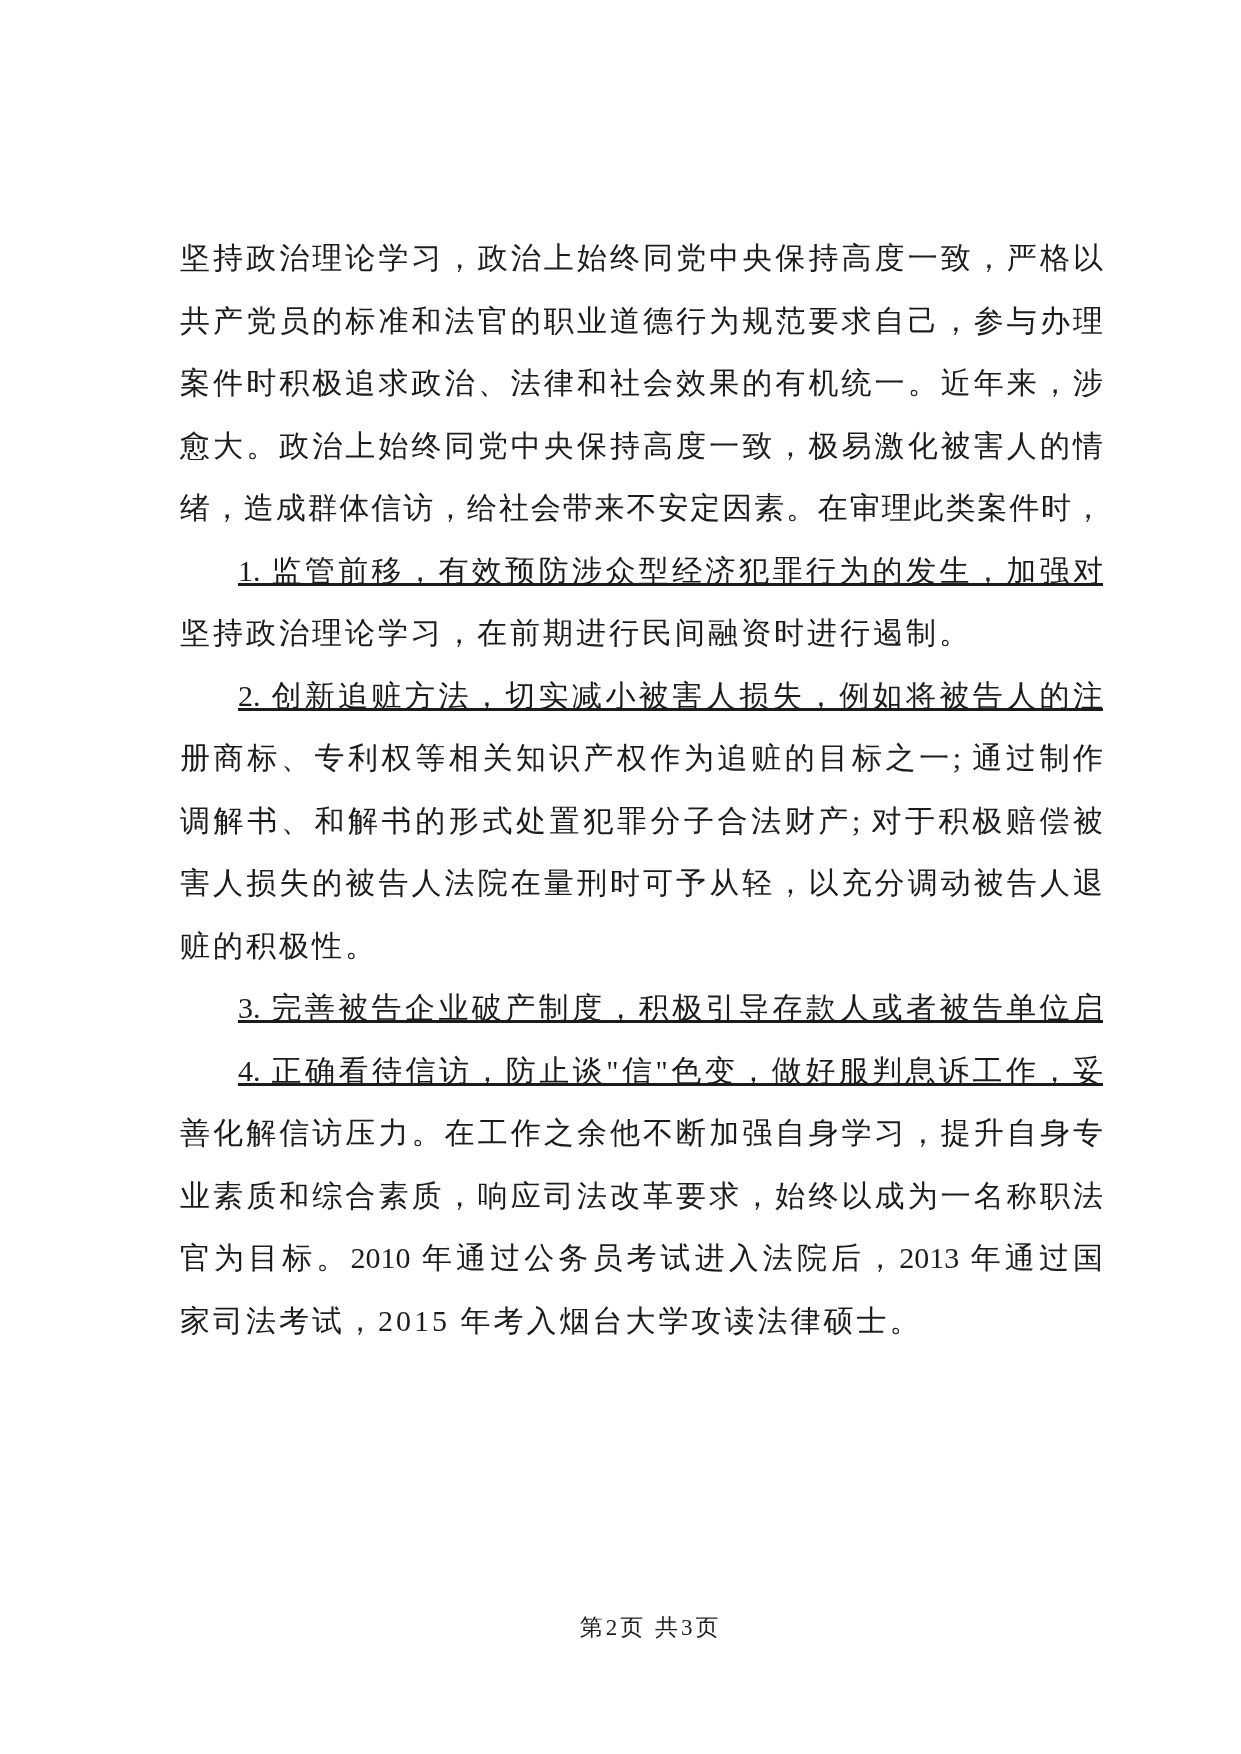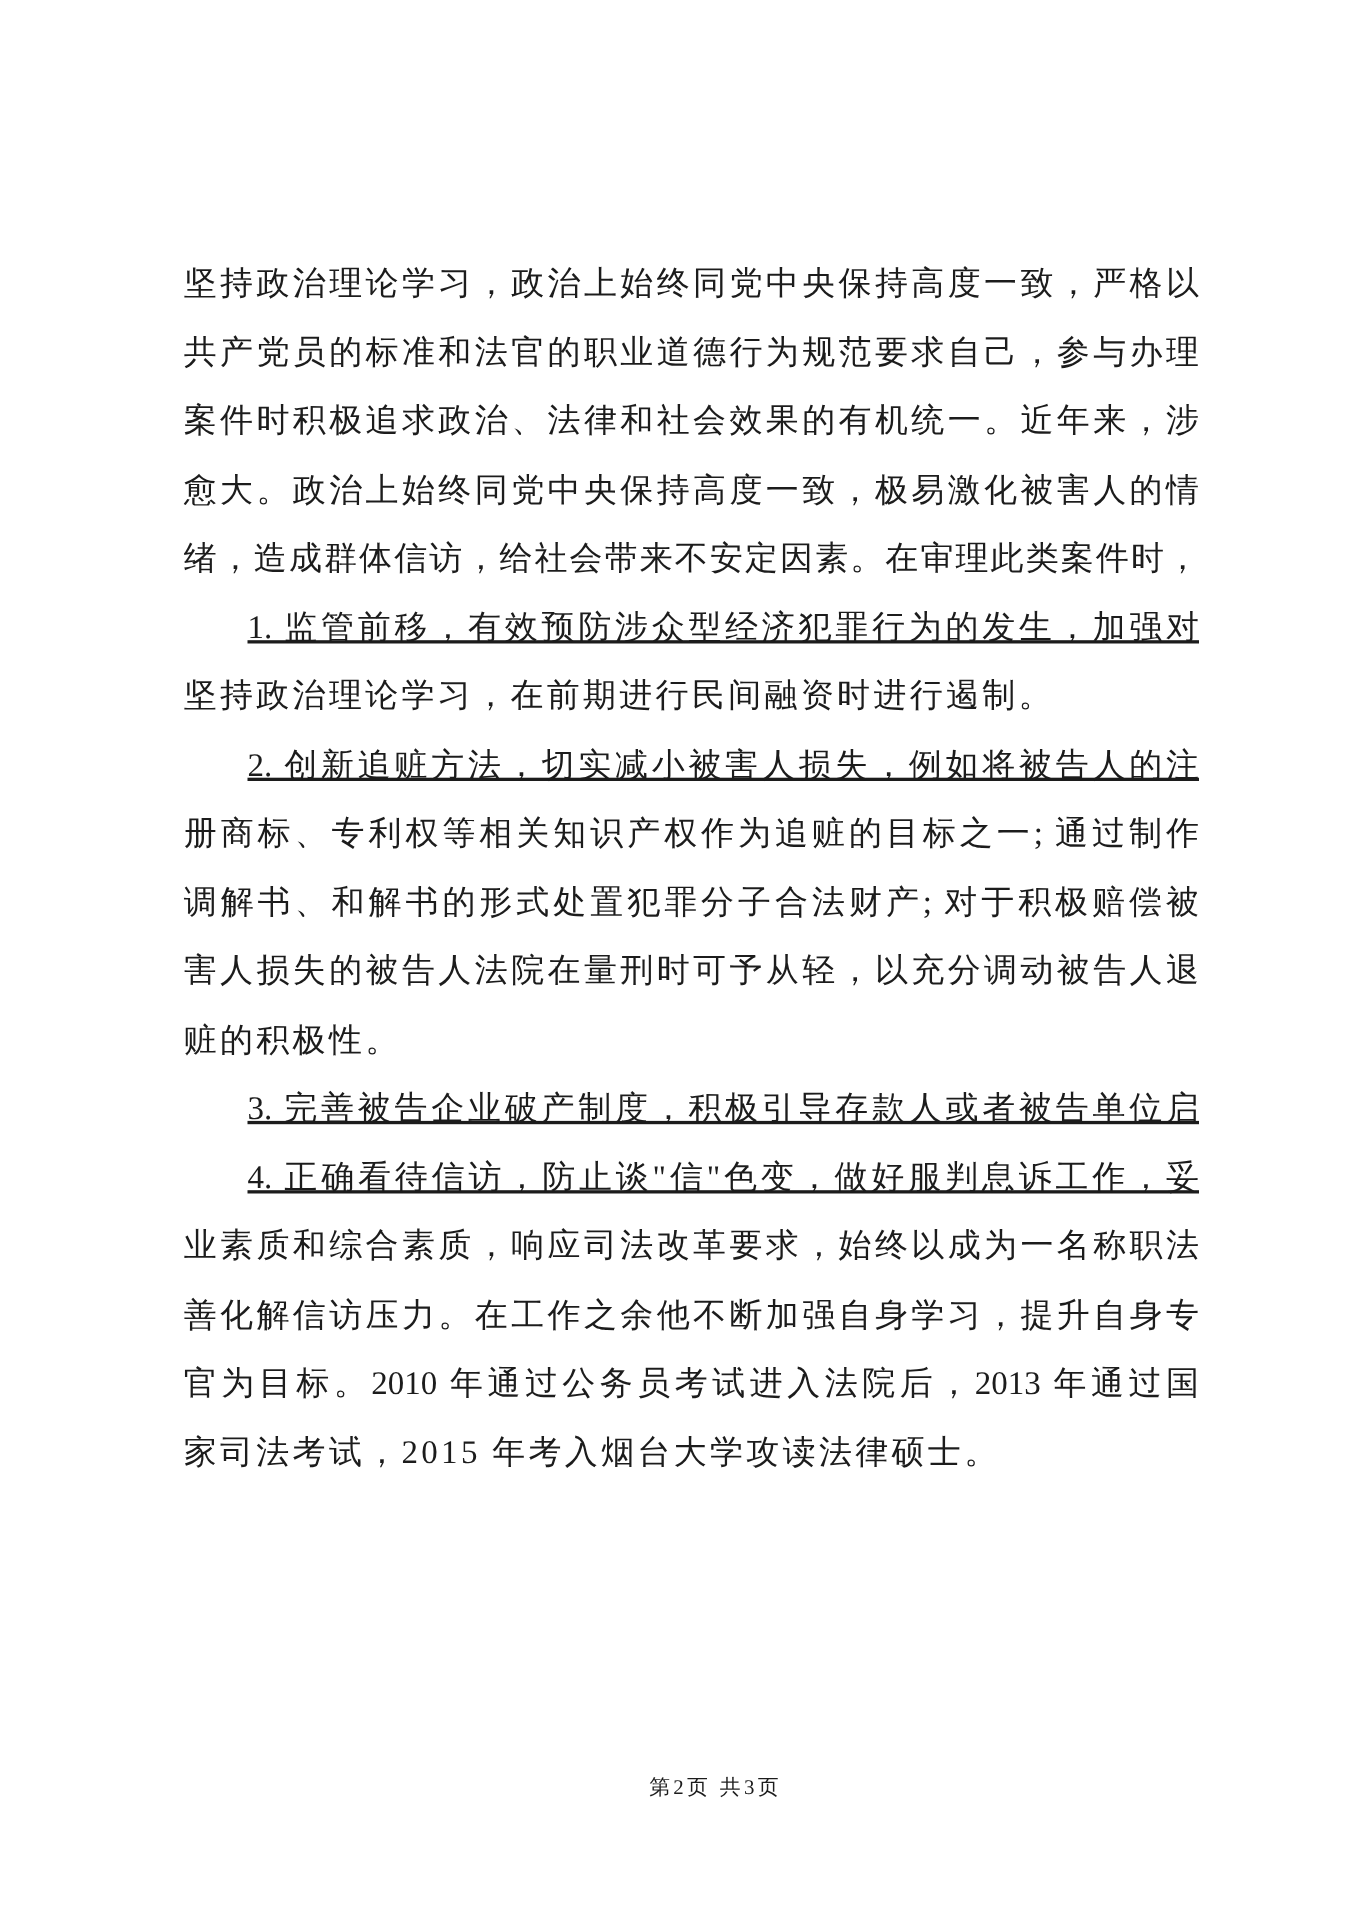--- a/index.html
+++ b/index.html
@@ -18,21 +18,21 @@
   .page {
     position: absolute;
     left: 0;
     top: 0;
     width: 1241px;
     height: 1754px;
     background: #ffffff;
   }
   .doc-body {
     position: absolute;
-    left: 167px;
+    left: 180px;
     top: 227px;
     width: 923px;
   }
   .line {
     font-size: 30px;
     height: 62.5px;
     line-height: 62.5px;
     letter-spacing: 3px;
     text-align: left;
     overflow: hidden;
@@ -45,21 +45,21 @@
   .line.ind {
     text-indent: 58px;
     text-decoration: underline;
   }
   .footer {
     position: absolute;
     left: 60px;
     right: 0;
     top: 1612px;
     text-align: center;
-    font-size: 19px;
+    font-size: 23px;
     letter-spacing: 3px;
     color: #1c1c1c;
   }
 </style>
 </head>
 <body>
 
 <div class="page">
   <div class="doc-body" id="doc-body">
       <div class="line just">坚持政治理论学习，政治上始终同党中央保持高度一致，严格以</div>
@@ -69,21 +69,21 @@
       <div class="line just">绪，造成群体信访，给社会带来不安定因素。在审理此类案件时，</div>
       <div class="line just ind">1. 监管前移，有效预防涉众型经济犯罪行为的发生，加强对</div>
       <div class="line">坚持政治理论学习，在前期进行民间融资时进行遏制。</div>
       <div class="line just ind">2. 创新追赃方法，切实减小被害人损失，例如将被告人的注</div>
       <div class="line just">册商标、专利权等相关知识产权作为追赃的目标之一; 通过制作</div>
       <div class="line just">调解书、和解书的形式处置犯罪分子合法财产; 对于积极赔偿被</div>
       <div class="line just">害人损失的被告人法院在量刑时可予从轻，以充分调动被告人退</div>
       <div class="line">赃的积极性。</div>
       <div class="line just ind">3. 完善被告企业破产制度，积极引导存款人或者被告单位启</div>
       <div class="line just ind">4. 正确看待信访，防止谈"信"色变，做好服判息诉工作，妥</div>
+      <div class="line just">善化解信访压力。在工作之余他不断加强自身学习，提升自身专</div>
       <div class="line just">业素质和综合素质，响应司法改革要求，始终以成为一名称职法</div>
-      <div class="line just">善化解信访压力。在工作之余他不断加强自身学习，提升自身专</div>
       <div class="line just">官为目标。2010 年通过公务员考试进入法院后，2013 年通过国</div>
       <div class="line">家司法考试，2015 年考入烟台大学攻读法律硕士。</div>
     </div>
   <div class="footer">
     <span>第2页 共3页</span>
   </div>
 </div>
 
 </body></html>

